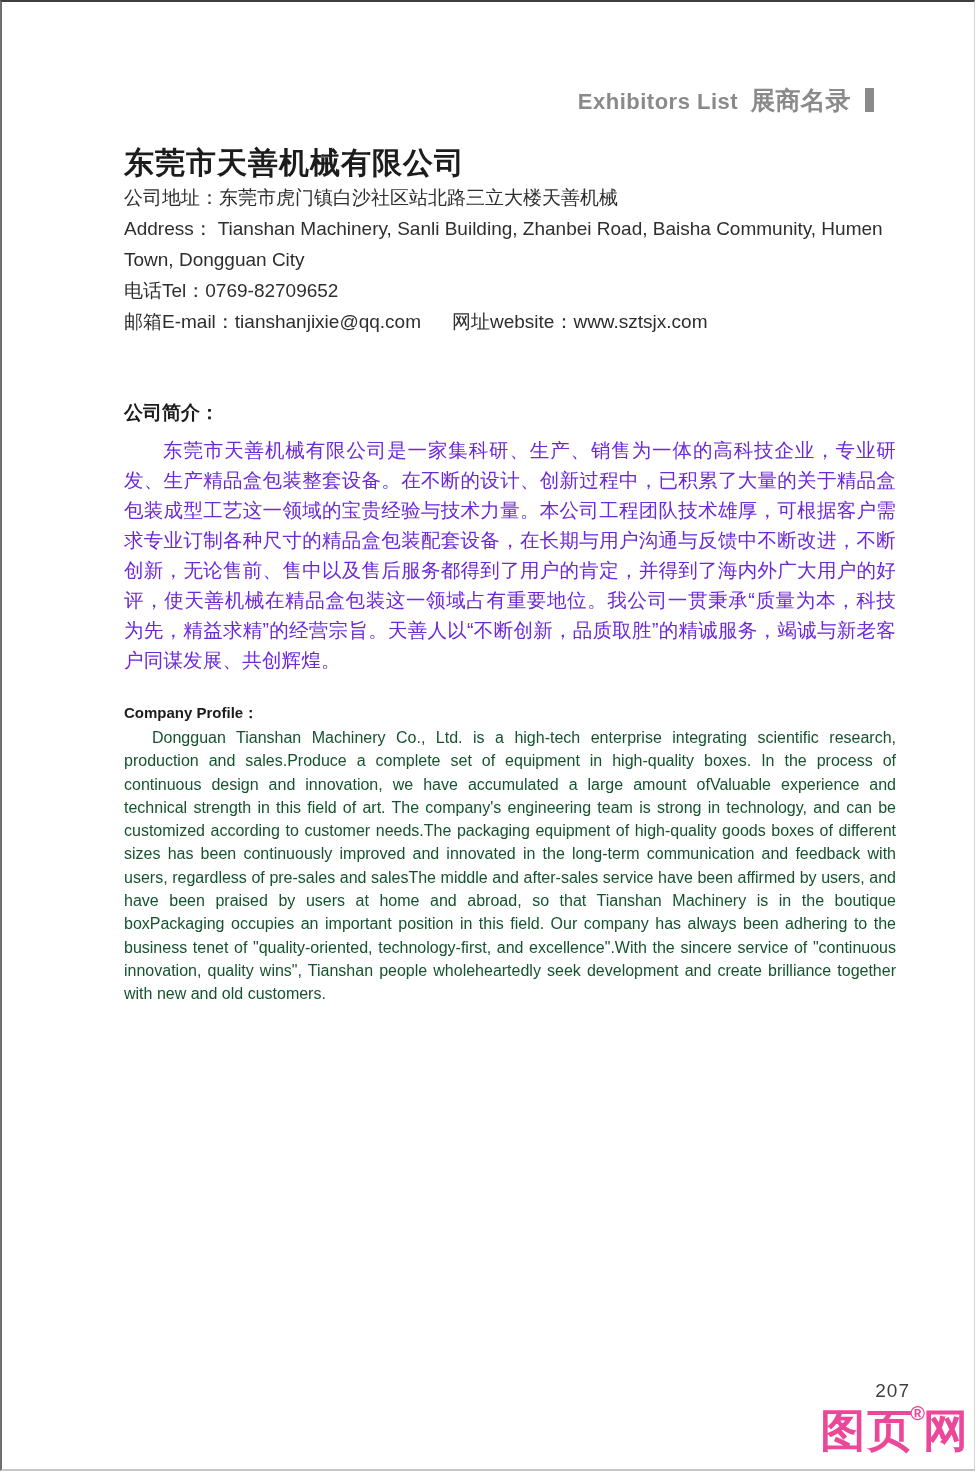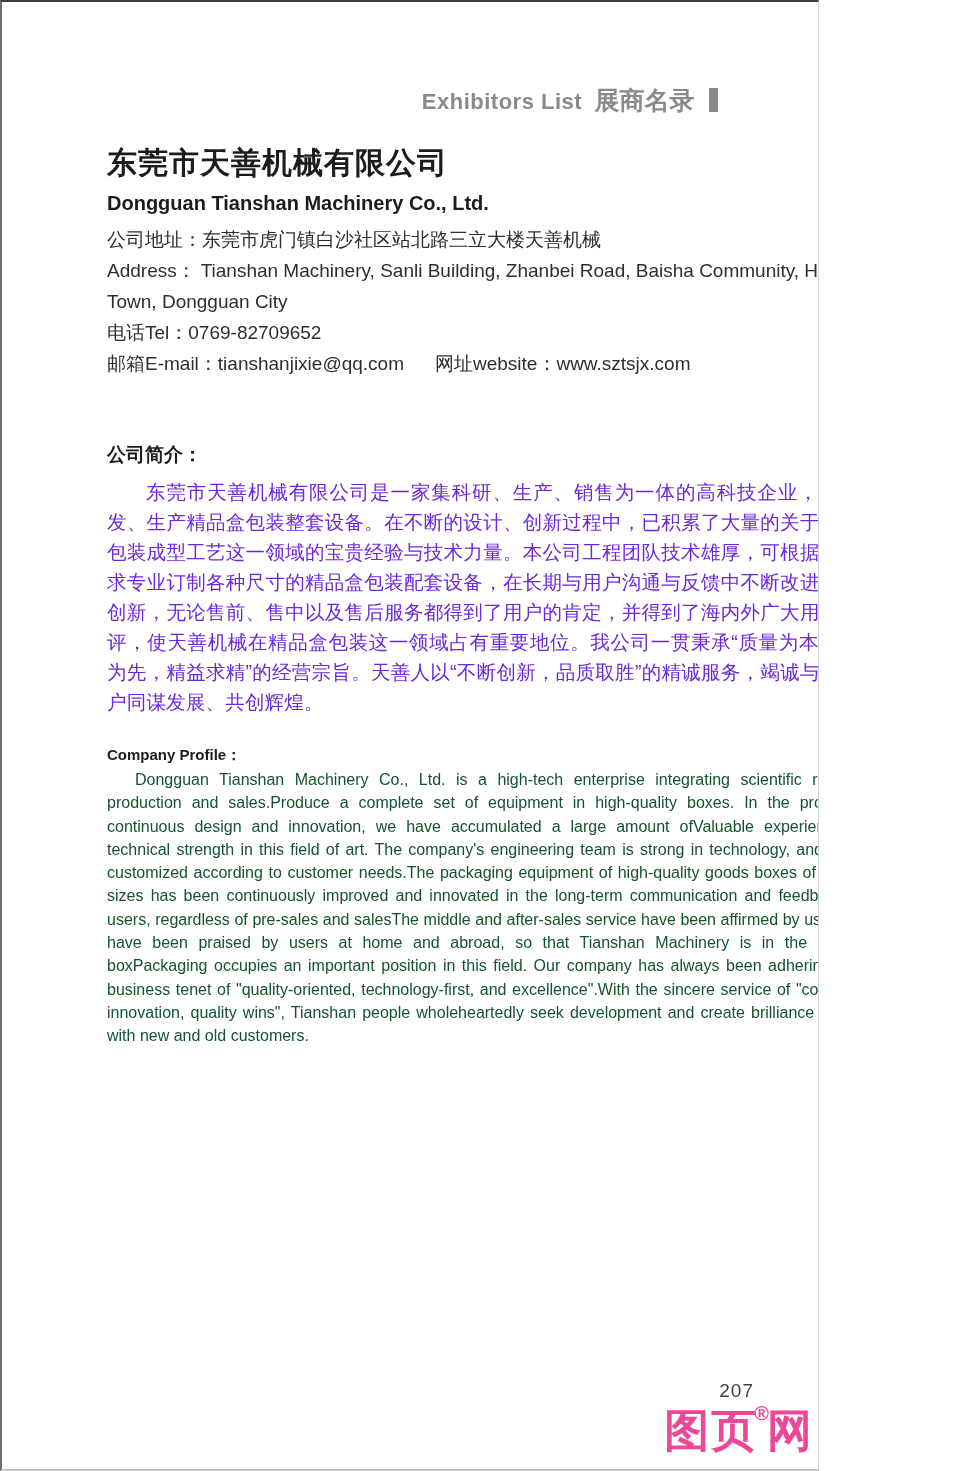--- a/index.html
+++ b/index.html
@@ -3,21 +3,21 @@
 <meta charset="utf-8">
 <style>
   html, body {
     margin: 0;
     padding: 0;
     background: #ffffff;
     font-family: "Liberation Sans", "DejaVu Sans", sans-serif;
   }
   .page {
     position: relative;
-    width: 819px;
+    width: 975px;
     height: 1471px;
     box-sizing: border-box;
     background: #ffffff;
     border-top: 2px solid #3f3f3f;
     border-left: 2px solid #6f6f6f;
     border-right: 1px solid #d5d5d5;
     border-bottom: 2px solid #c6c6c6;
     overflow: hidden;
     color: #2a2a2a;
   }
@@ -47,21 +47,21 @@
     width: 9px;
     height: 24px;
     background: #8a8a8a;
     margin-left: 10px;
     vertical-align: -3px;
   }
   
   .content {
     position: absolute;
     top: 142px;
-    left: 105px;
+    left: 122px;
     width: 772px;
   }
   .company-name-zh {
     margin: 0;
     font-size: 30px;
     line-height: 38px;
     font-weight: 800;
     color: #1c1c1c;
     letter-spacing: 1px;
   }
@@ -145,21 +145,20 @@
 
   <div class="header">
     <span class="en">Exhibitors List</span>
     <span class="zh">展商名录</span>
     <span class="accent-bar"></span>
   </div>
 
   <div class="content">
 
     <h1 class="company-name-zh">东莞市天善机械有限公司</h1>
-    <h2 class="company-name-en">Dongguan Tianshan Machinery Co., Ltd.</h2>
 
     <div class="info-line">公司地址：东莞市虎门镇白沙社区站北路三立大楼天善机械</div>
     <div class="info-line">Address： Tianshan Machinery, Sanli Building, Zhanbei Road, Baisha Community, Humen Town, Dongguan City</div>
     <div class="info-line">电话Tel：0769-82709652</div>
     <div class="info-line contact-line">
       <span class="email-part">邮箱E-mail：tianshanjixie@qq.com</span><span>网址website：www.sztsjx.com</span>
     </div>
 
     <div class="profile-zh-heading">公司简介：</div>
     <p class="profile-zh-body">东莞市天善机械有限公司是一家集科研、生产、销售为一体的高科技企业，专业研发、生产精品盒包装整套设备。在不断的设计、创新过程中，已积累了大量的关于精品盒包装成型工艺这一领域的宝贵经验与技术力量。本公司工程团队技术雄厚，可根据客户需求专业订制各种尺寸的精品盒包装配套设备，在长期与用户沟通与反馈中不断改进，不断创新，无论售前、售中以及售后服务都得到了用户的肯定，并得到了海内外广大用户的好评，使天善机械在精品盒包装这一领域占有重要地位。我公司一贯秉承“质量为本，科技为先，精益求精”的经营宗旨。天善人以“不断创新，品质取胜”的精诚服务，竭诚与新老客户同谋发展、共创辉煌。</p>

